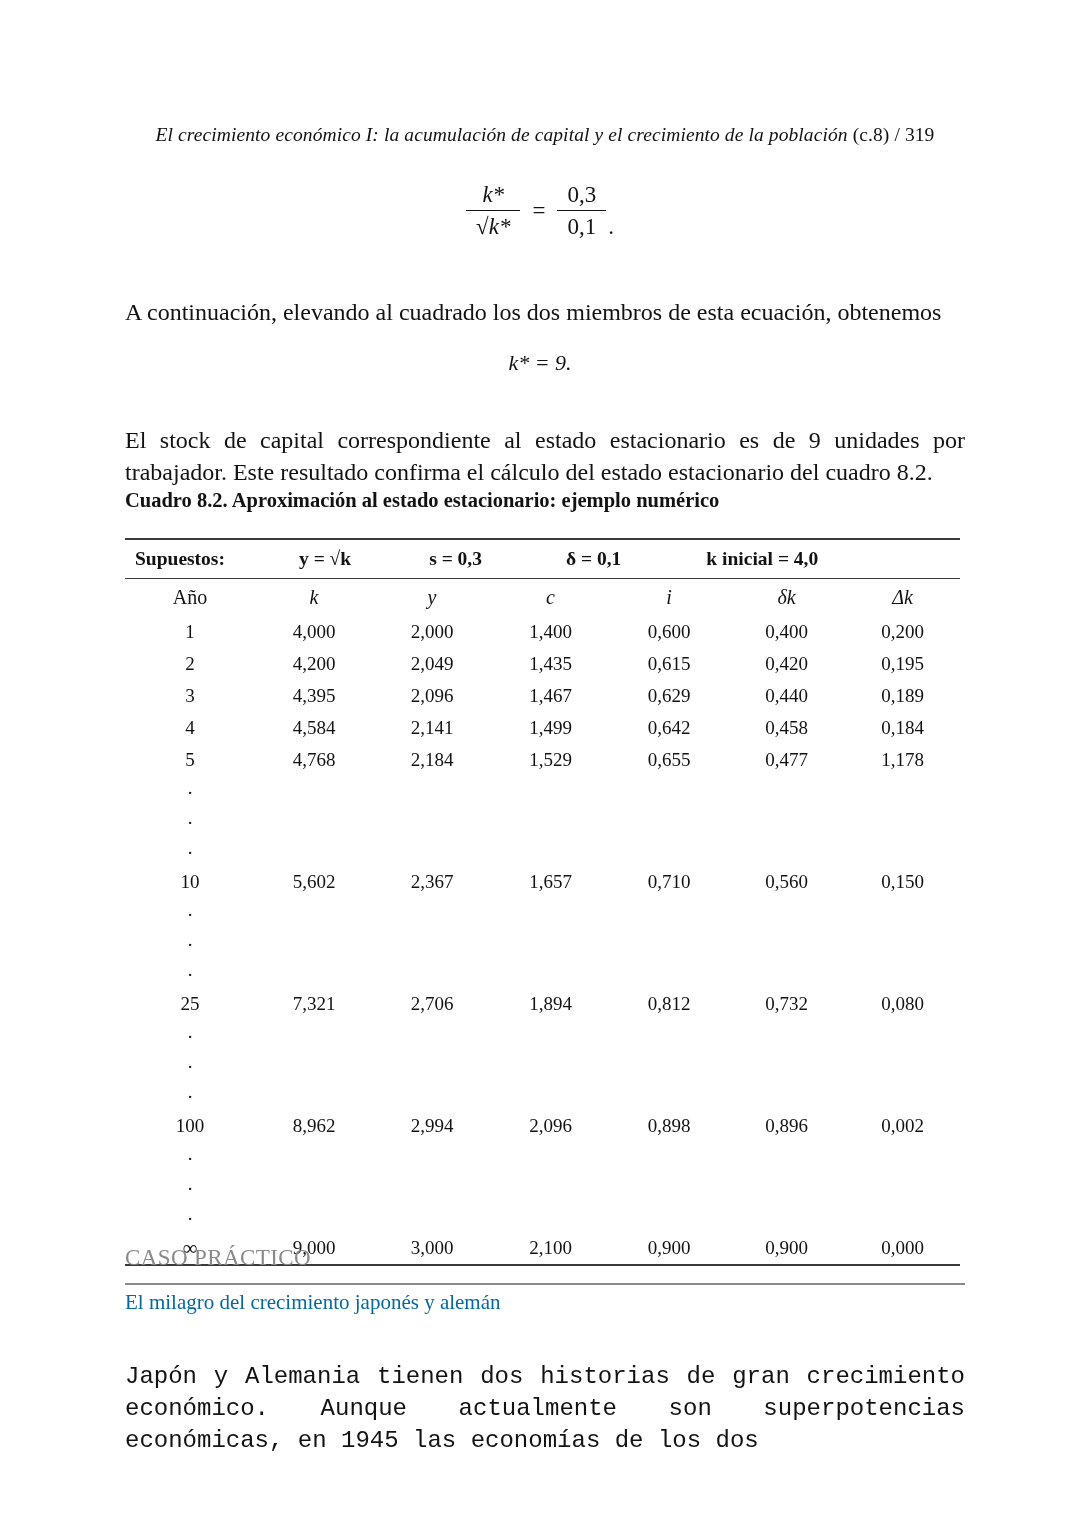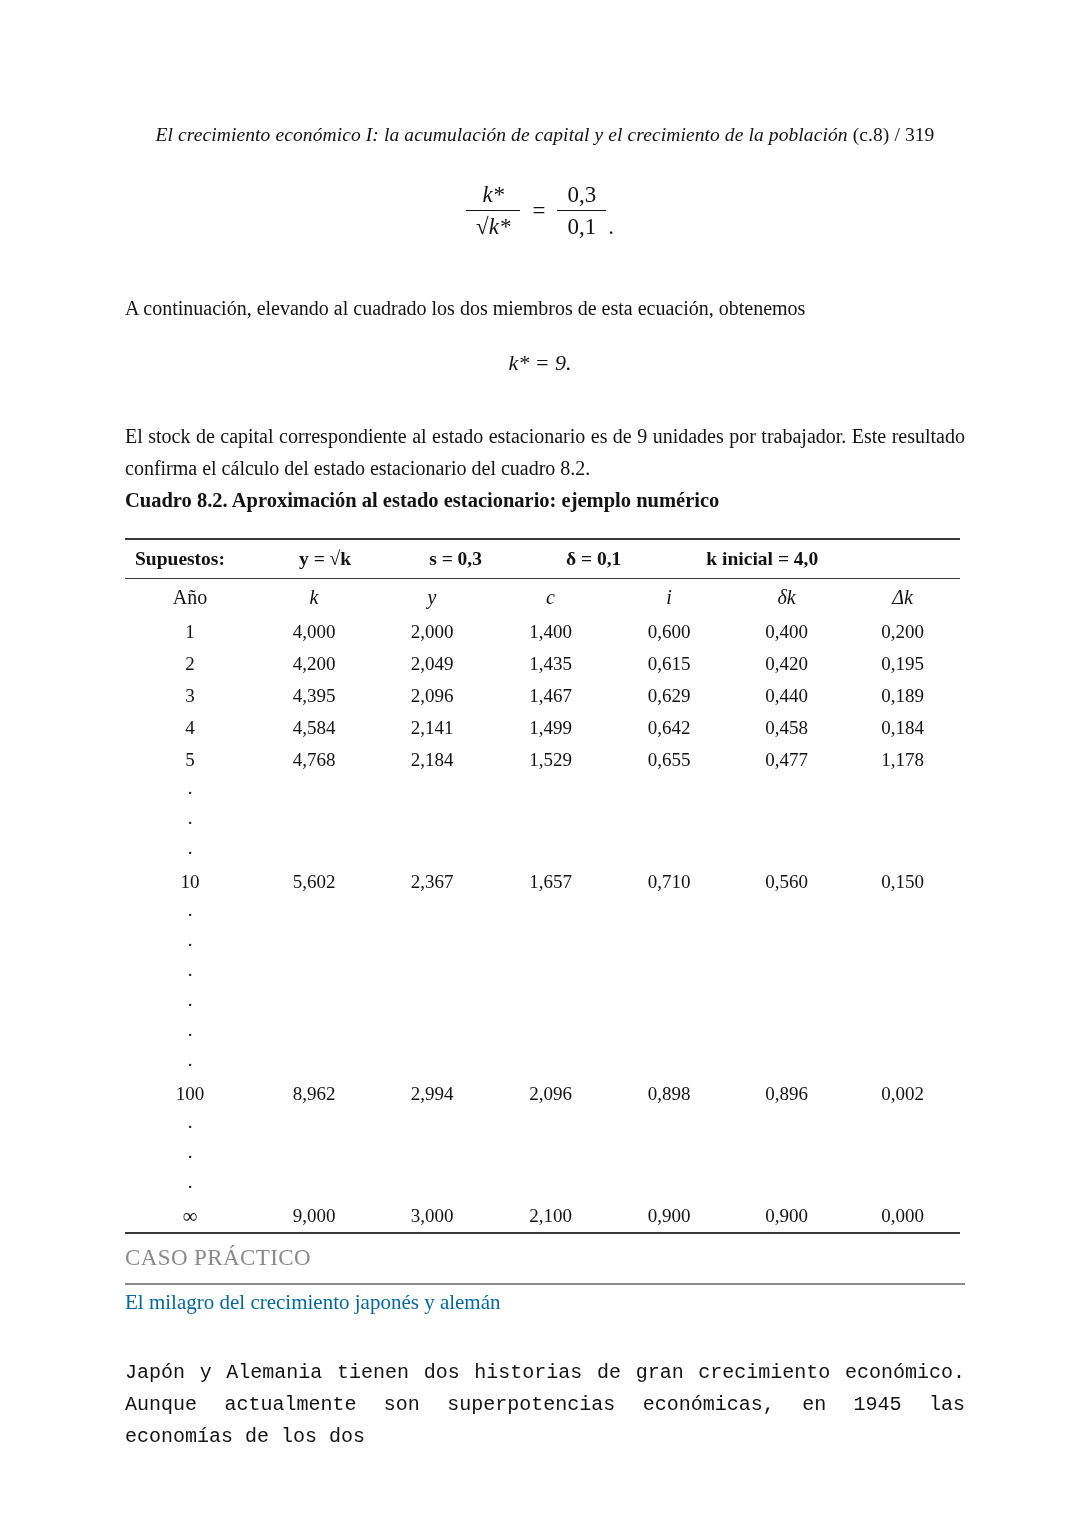--- a/index.html
+++ b/index.html
@@ -84,21 +84,21 @@
     text-align: center;
     font-size: 22px;
   }
   #eq-kstar { top: 350px; }
 
   
   .para {
     position: absolute;
     left: 125px;
     width: 840px;
-    font-size: 20px;
+    font-size: 24px;
     line-height: 32px;
     text-align: justify;
     text-justify: inter-word;
   }
   #para-1 { top: 272px; }
   #para-2 { top: 400px; }
   #para-3 { top: 1337px; font-family: Liberation Mono, monospace; }
 
   
   .table-caption {
@@ -372,20 +372,29 @@
           </tr>
           <tr class="dots-row">
             <td><span class="dot">.</span></td>
             <td></td>
             <td></td>
             <td></td>
             <td></td>
             <td></td>
             <td></td>
           </tr>
+          <tr class="data-row">
+            <td>25</td>
+            <td>7,321</td>
+            <td>2,706</td>
+            <td>1,894</td>
+            <td>0,812</td>
+            <td>0,732</td>
+            <td>0,080</td>
+          </tr>
           <tr class="dots-row">
             <td><span class="dot">.</span></td>
             <td></td>
             <td></td>
             <td></td>
             <td></td>
             <td></td>
             <td></td>
           </tr>
           <tr class="dots-row">

